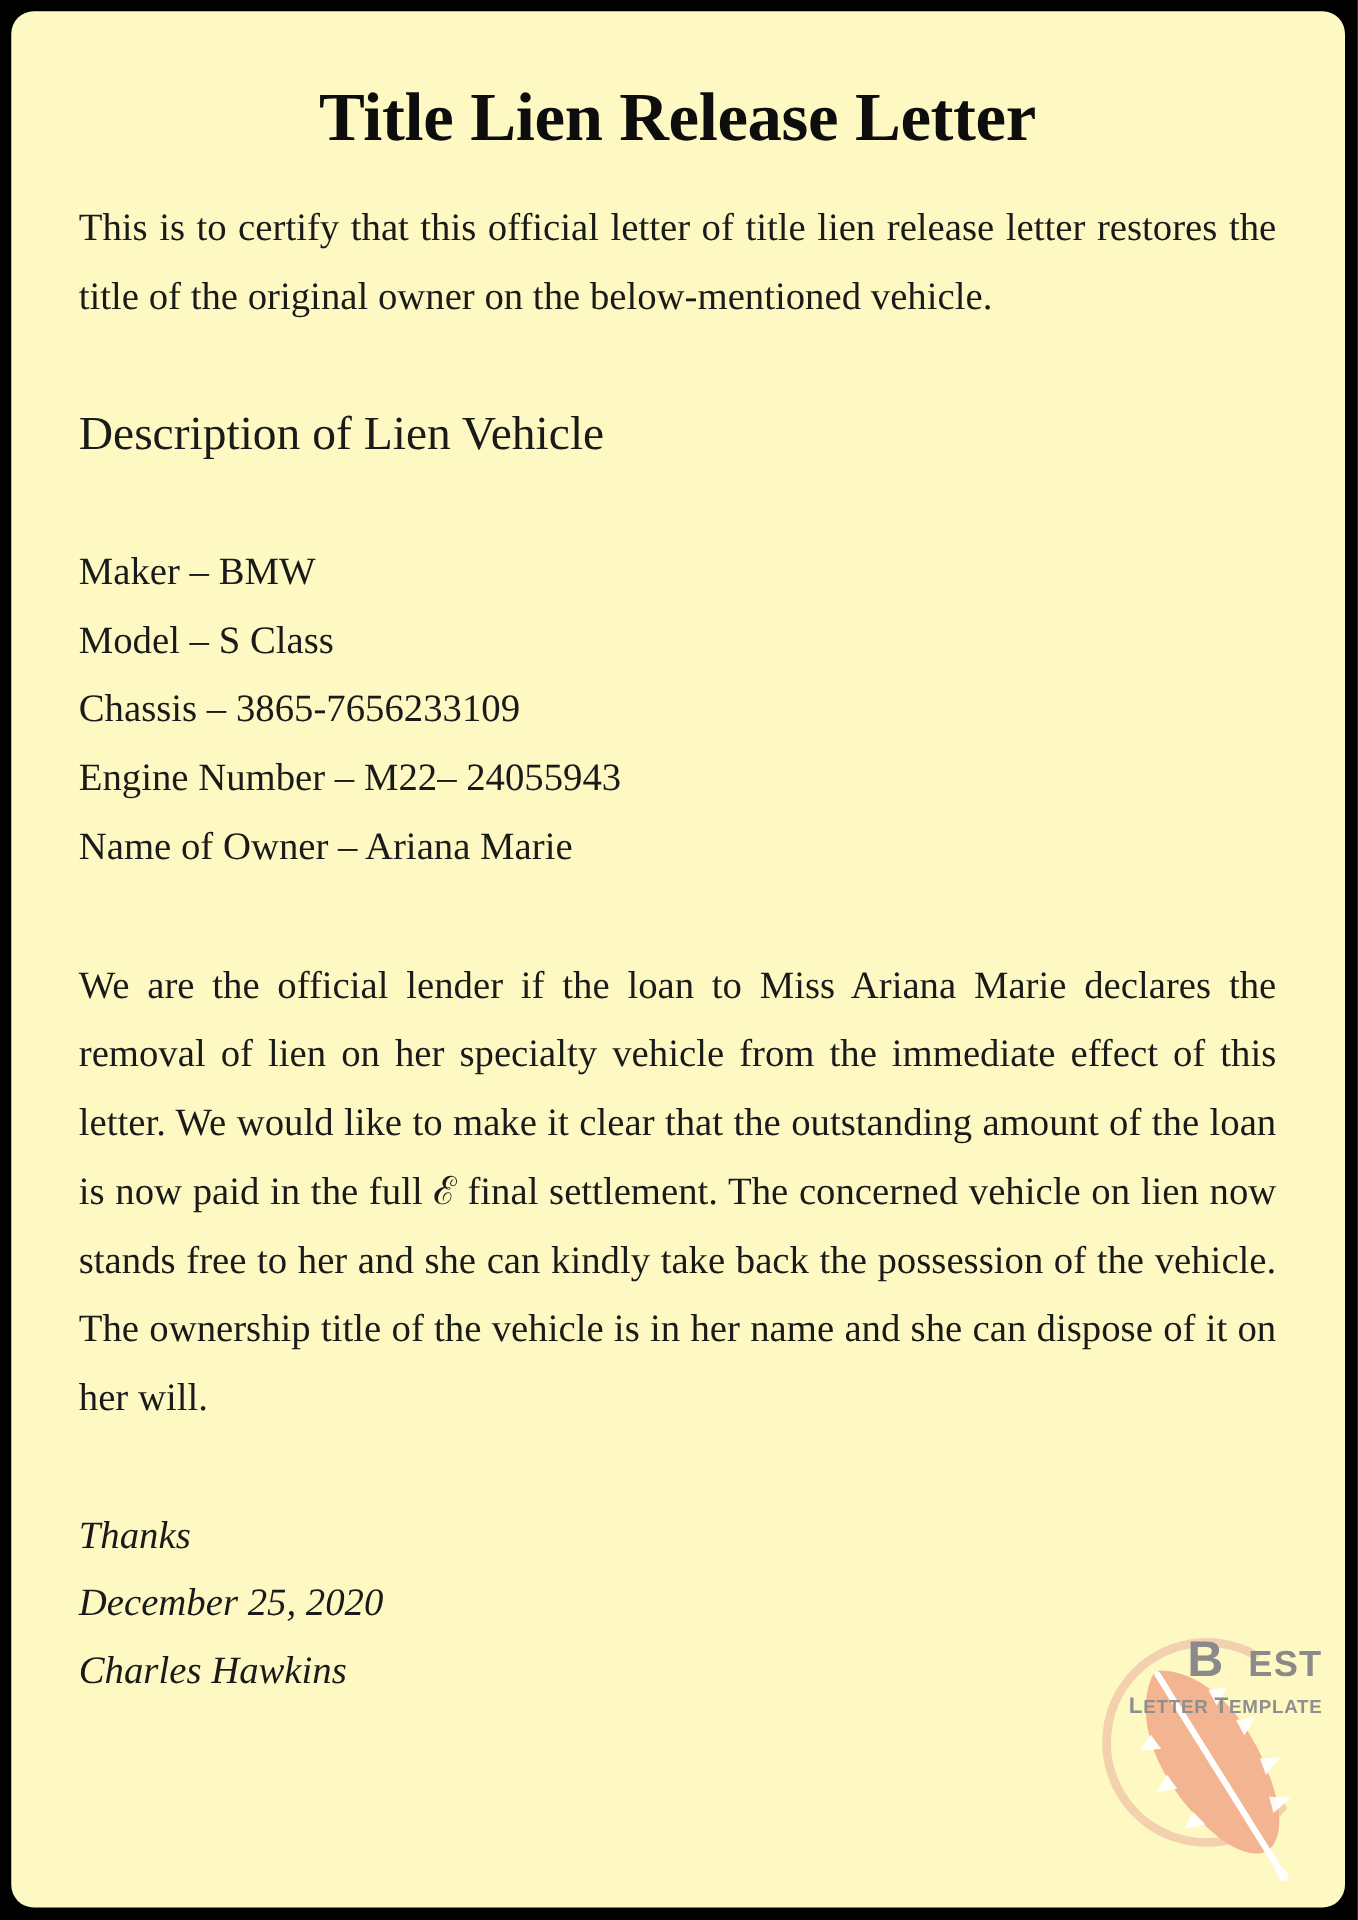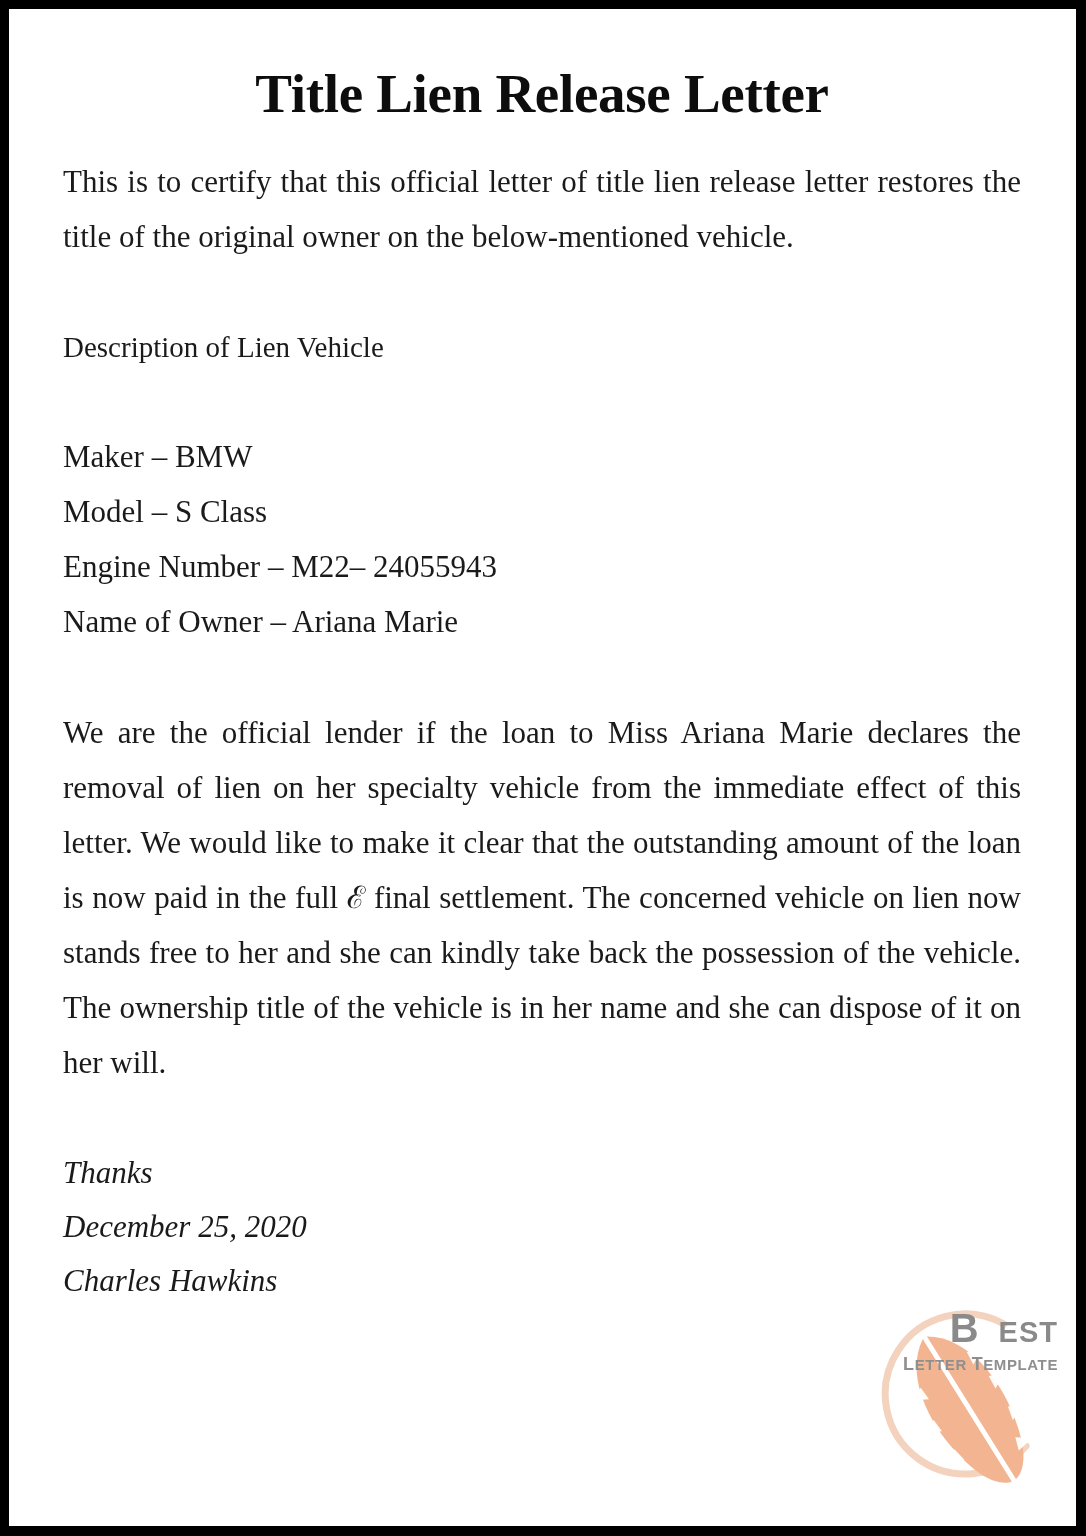--- a/index.html
+++ b/index.html
@@ -22,22 +22,23 @@
     width: 1086px;
     height: 1536px;
     background: #000000;
     padding: 9px 10px 10px 9px;
   }
   .paper {
     position: relative;
     box-sizing: border-box;
     width: 100%;
     height: 100%;
-    background: #ffffff;
+    background: #fef9c3;
     overflow: hidden;
+    border-radius: 18px;
   }
 
   
   .content {
     position: absolute;
     left: 54px;
     top: 0;
     width: 958px;
     height: 100%;
   }
@@ -65,21 +66,21 @@
   }
   .para-intro {
     margin-top: 32px;
   }
   .para-body {
     margin-top: 0;
   }
 
   .section-heading {
     margin: 0;
-    font-size: 29px;
+    font-size: 38px;
     font-weight: normal;
     line-height: 55px;
     color: #1a1a1a;
   }
 
   .spacer-1 { height: 56px; }
   .spacer-2 { height: 54px; }
   .spacer-3 { height: 56px; }
   .spacer-4 { height: 56px; }
 
@@ -159,20 +160,21 @@
 
       <div class="spacer-1"></div>
 
       <h2 class="section-heading">Description of Lien Vehicle</h2>
 
       <div class="spacer-2"></div>
 
       <ul class="detail-list">
         <li>Maker – BMW</li>
         <li>Model – S Class</li>
+        <li>Chassis – 3865-7656233109</li>
         <li>Engine Number – M22– 24055943</li>
         <li>Name of Owner – Ariana Marie</li>
       </ul>
 
       <div class="spacer-3"></div>
 
       <p class="para para-body">We are the official lender if the loan to Miss Ariana Marie declares the removal of lien on her specialty vehicle from the immediate effect of this letter. We would like to make it clear that the outstanding amount of the loan is now paid in the full ℰ final settlement. The concerned vehicle on lien now stands free to her and she can kindly take back the possession of the vehicle. The ownership title of the vehicle is in her name and she can dispose of it on her will.</p>
 
       <div class="spacer-4"></div>
 

